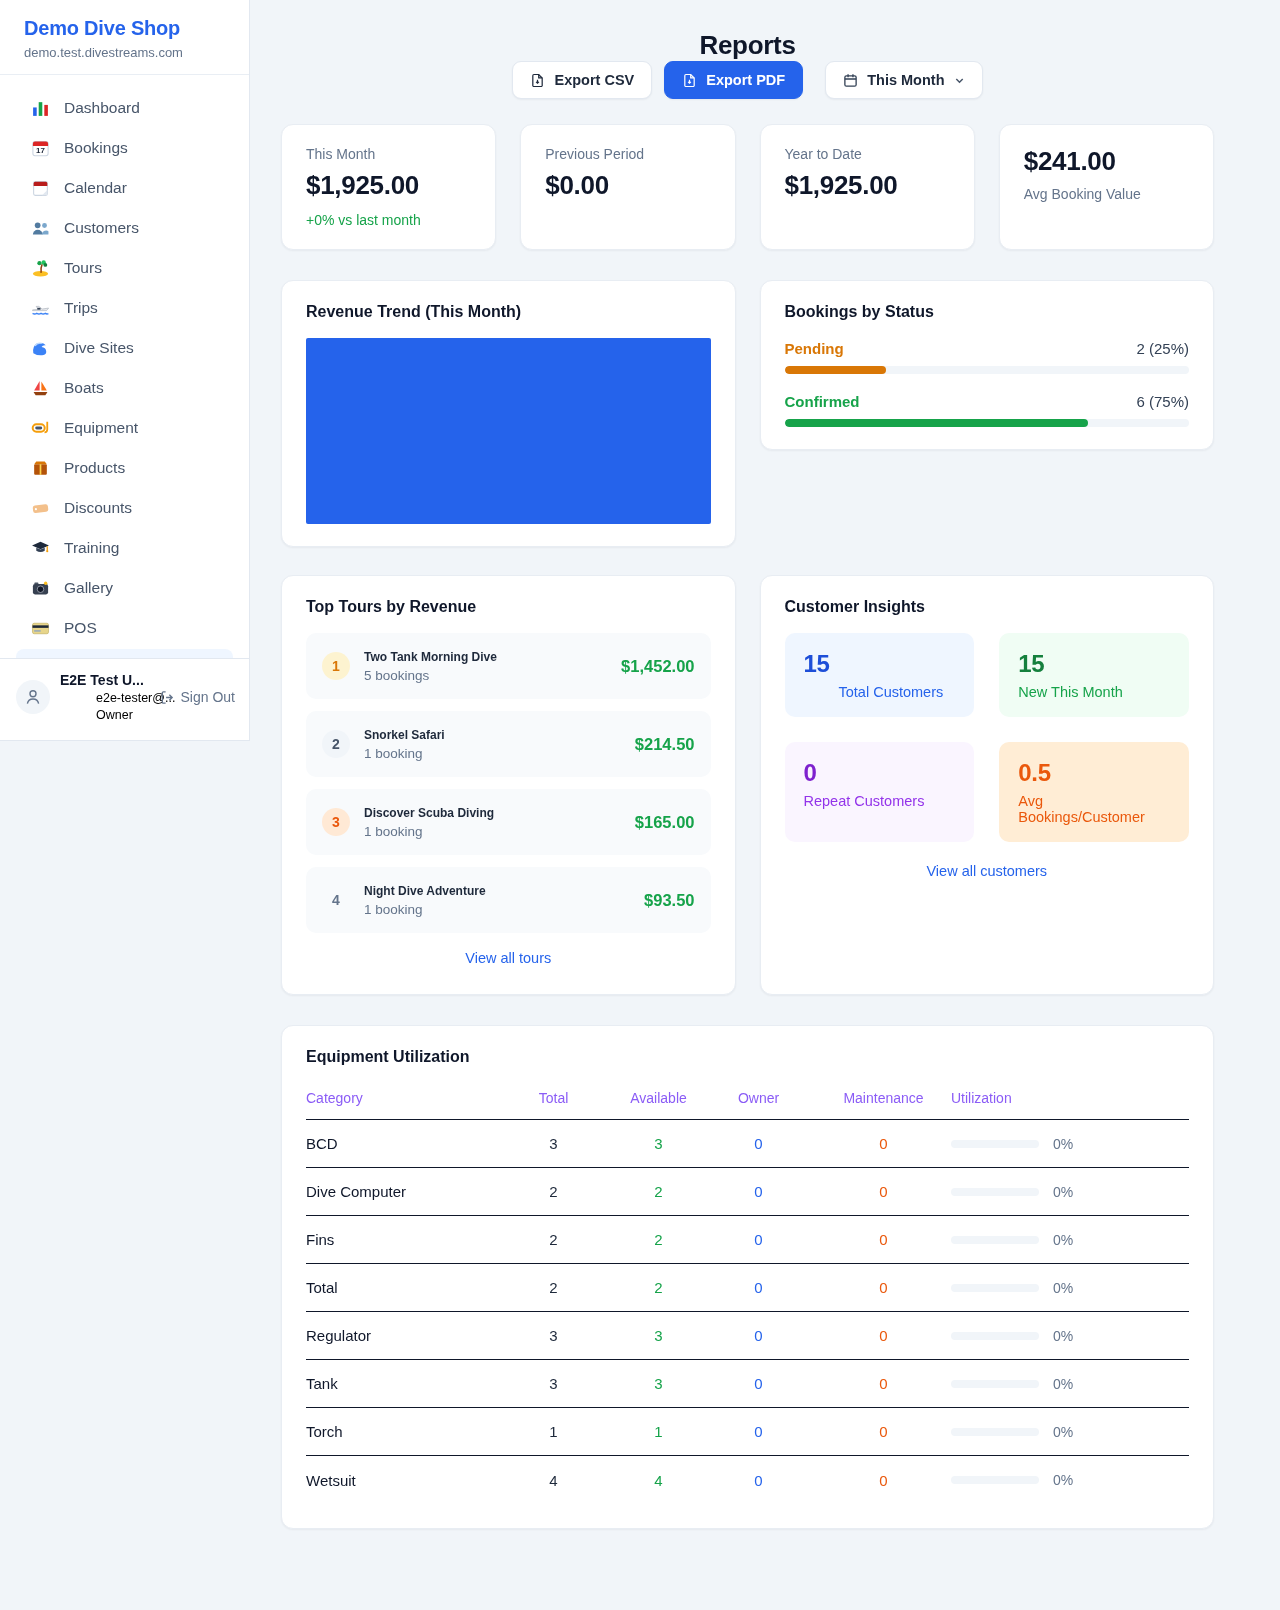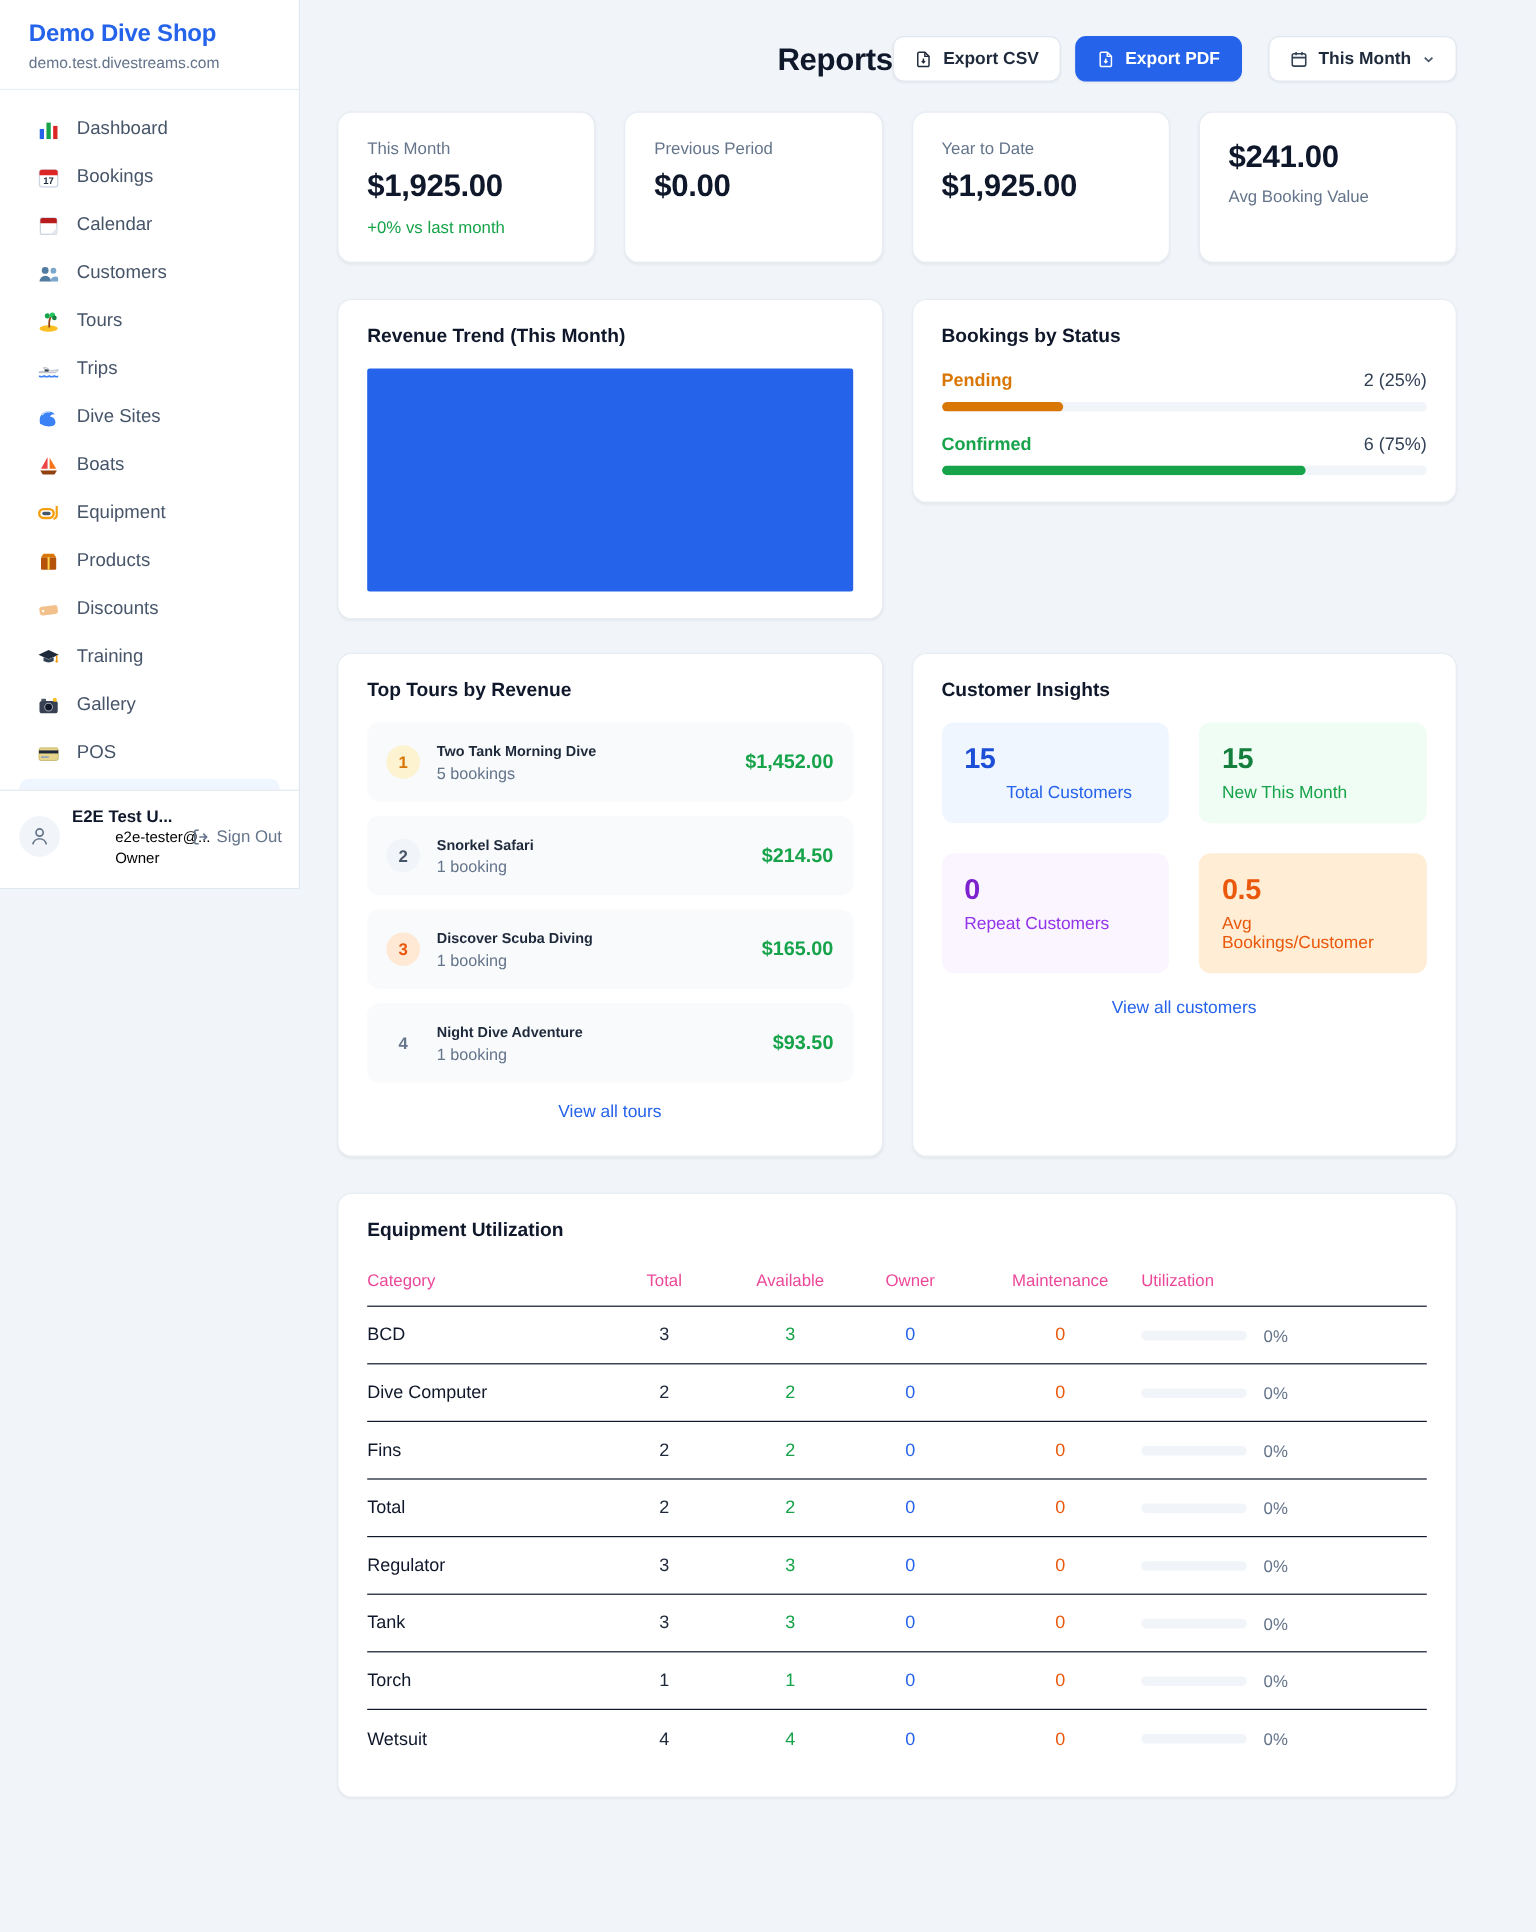--- a/index.html
+++ b/index.html
@@ -23,21 +23,21 @@
   .nav-ico svg { width:19px; height:19px; }
   .active-sliver { height:9px; background:#eff6ff; border-radius:8px 8px 0 0; margin:1px 0 0; }
   .user-box { border-top:1px solid #e2e8f0; padding:12px 14px 16px 16px; display:flex; align-items:center; gap:10px; }
   .avatar { width:34px; height:34px; border-radius:50%; background:#f1f5f9; display:flex; align-items:center; justify-content:center; flex:0 0 34px; }
   .user-info { line-height:1.35; min-width:0; }
   .user-name { font-size:14px; font-weight:700; color:#0f172a; white-space:nowrap; }
   .user-email, .user-role { font-size:12.5px; color:#000000; white-space:nowrap;margin-left:36px; }
   .signout { margin-left:auto; display:flex; align-items:center; gap:6px; color:#64748b; font-size:14px; cursor:pointer; white-space:nowrap; }
   
   .main { margin-left:250px; padding:30px 66px 0 31px; }
-  .page-head { display:flex; align-items:center; justify-content:flex-end; margin-bottom:25px; }
+  .page-head { display:flex; align-items:center; justify-content:space-between; margin-bottom:25px;flex-direction:column; }
   .page-title { font-size:26px; font-weight:800; color:#0f172a; letter-spacing:-.3px; }
   .head-actions { display:flex; align-items:center; gap:12px; }
   .btn { display:inline-flex; align-items:center; gap:9px; height:38px; padding:0 17px; border-radius:9px;
     font-size:14.5px; font-weight:600; border:1px solid #e2e8f0; background:#fff; color:#1e293b; cursor:pointer;
     box-shadow:0 1px 2px rgba(15,23,42,.05); }
   .btn-primary { background:#2563eb; border-color:#2563eb; color:#fff; }
   .btn-period { margin-left:10px; }
   
   .card { background:#fff; border:1px solid #e8edf3; border-radius:12px; box-shadow:0 1px 2px rgba(15,23,42,.05); }
   .stats { display:grid; grid-template-columns:repeat(4,1fr); gap:24px; margin-bottom:30px; }
@@ -71,21 +71,21 @@
   .view-all { display:block; text-align:center; color:#2563eb; font-size:14.5px; margin-top:17px; cursor:pointer; text-decoration:none; }
   .insight-grid { margin-top:17px; display:grid; grid-template-columns:1fr 1fr; gap:25px; }
   .tile { border-radius:10px; padding:17px 19px; min-height:84px; }
   .tile-value { font-size:24px; font-weight:800; letter-spacing:-.3px; }
   .tile-label { font-size:14.5px; margin-top:6px; }
   .insight-link { margin-top:21px; }
   
   .equip-card { padding:22px 24px 24px; margin-bottom:44px; }
   .tgrid { display:grid; grid-template-columns:185px 125px 85px 115px 135px 1fr; align-items:center; }
   .thead { margin-top:14px; padding:10px 0 13px; border-bottom:1px solid #0f172a; }
-  .th { font-size:14px; color:#ec4899; }
+  .th { font-size:14px; color:#8b5cf6; }
   .trow { height:48px; border-bottom:1px solid #0f172a; }
   .trow:last-of-type { border-bottom:none; }
   .tc { font-size:15px; color:#1e293b; }
   .cat { font-weight:500; color:#0f172a; }
   .cnum { text-align:center; }
   .c-avail { color:#16a34a; }
   .c-rent { color:#2563eb; }
   .c-maint { color:#ea580c; }
   .util-cell { display:flex; align-items:center; gap:14px; }
   .ubar { width:88px; height:8px; background:#f1f5f9; border-radius:99px; display:inline-block; }

